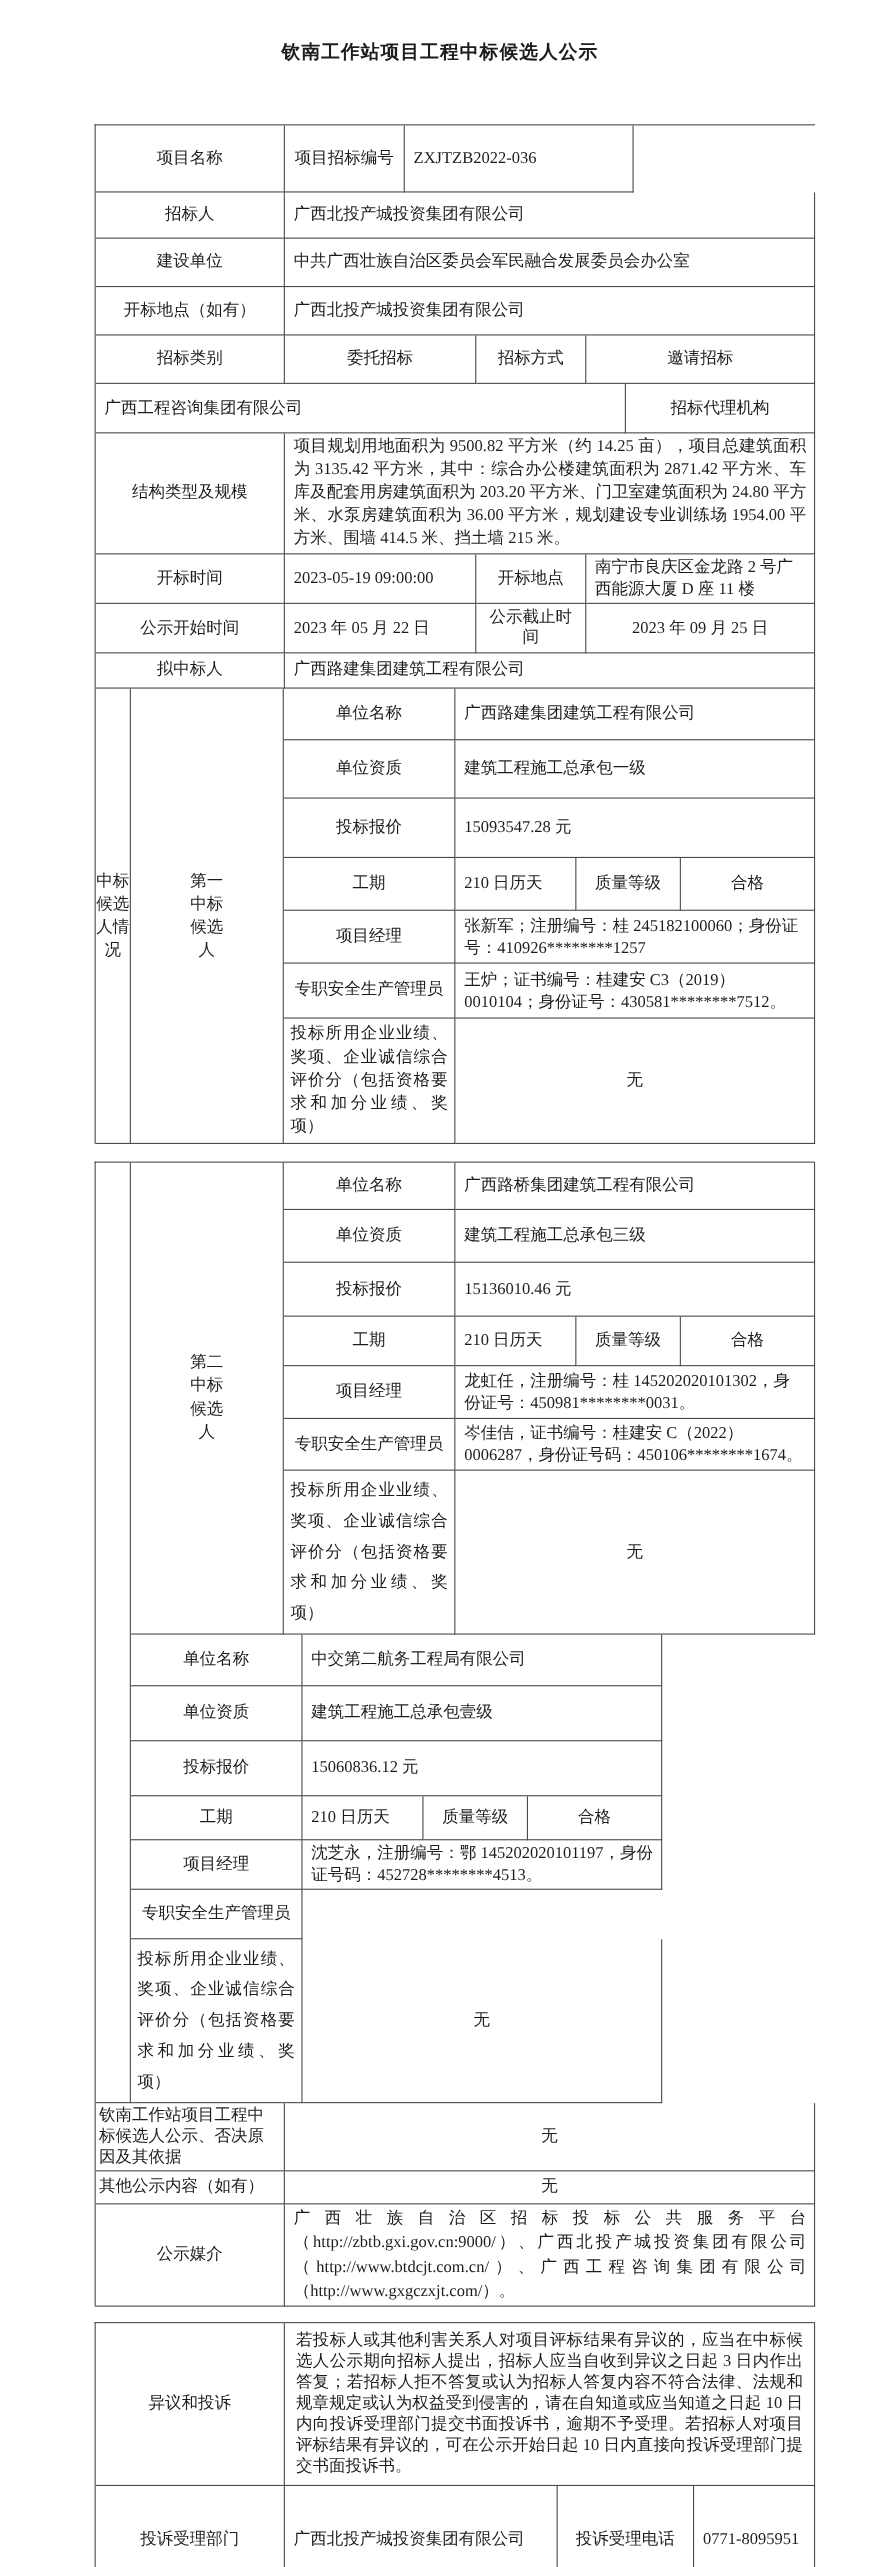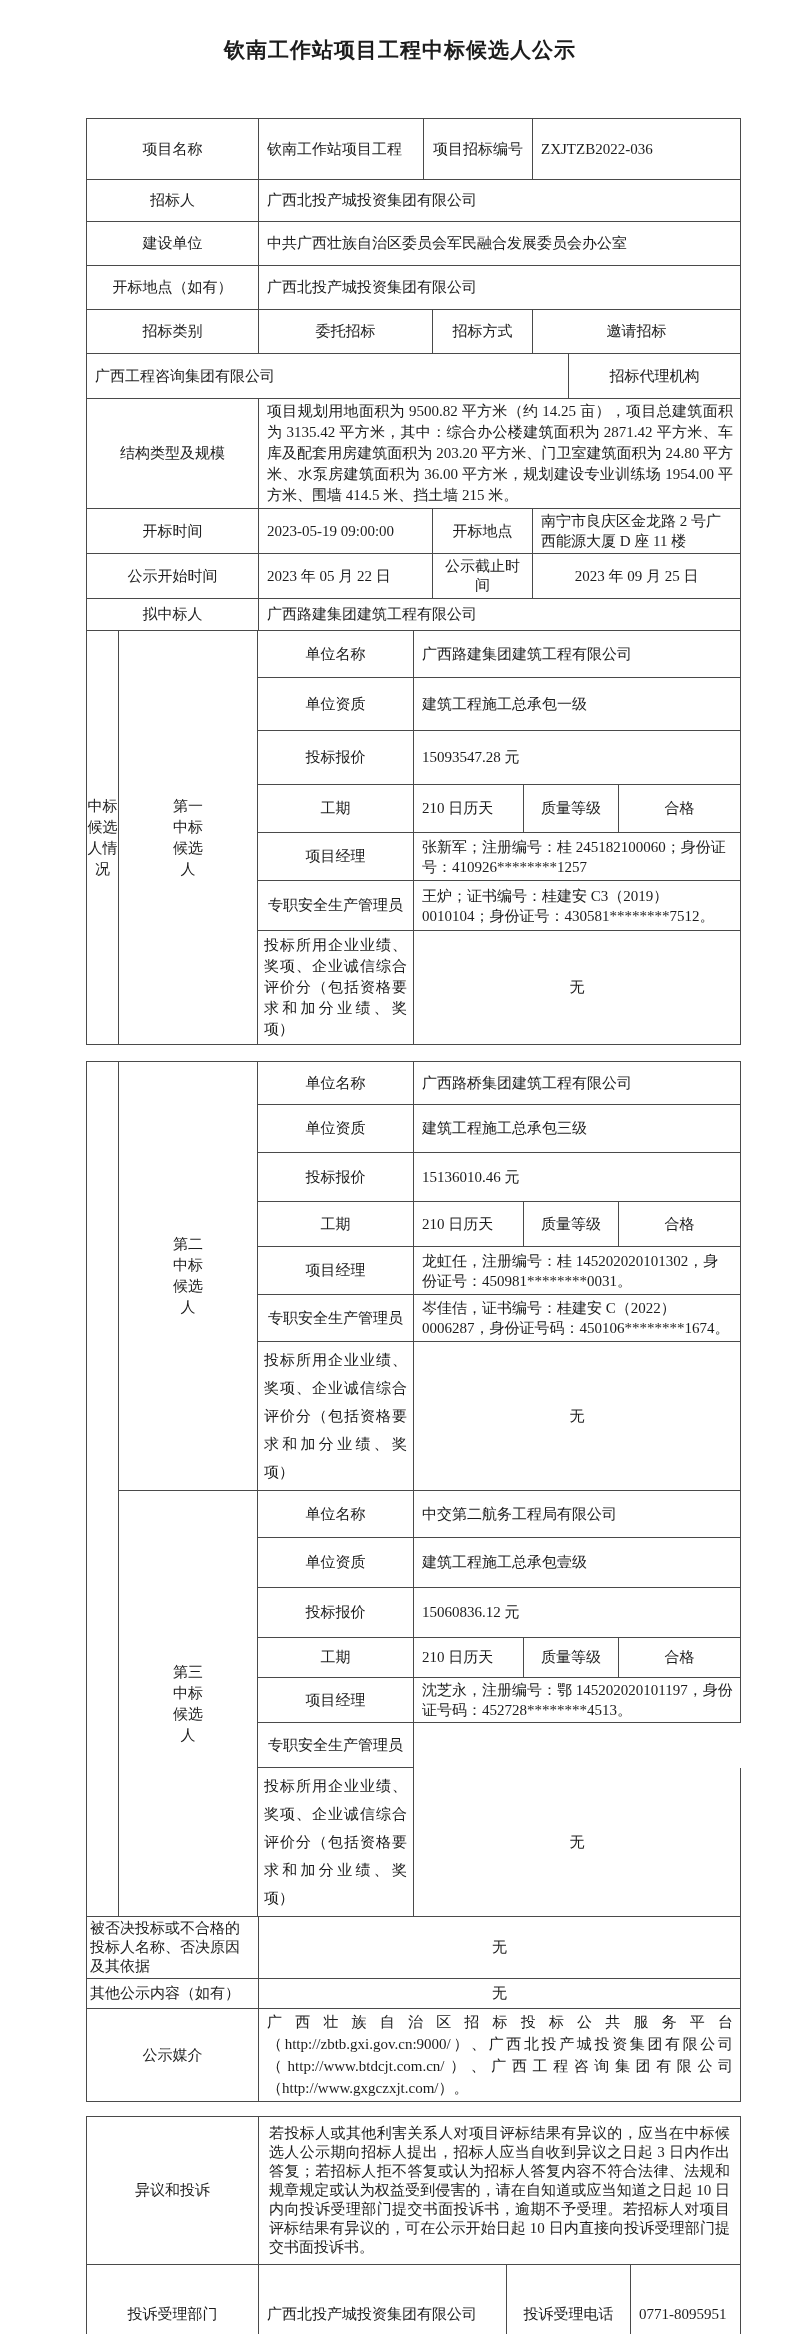--- a/index.html
+++ b/index.html
@@ -1,18 +1,18 @@
 <!DOCTYPE html>
 <html lang="zh"><head>
 <meta charset="utf-8">
 <style>
   html,body{margin:0;padding:0;background:#fff;}
   .page{width:800px;height:2334px;overflow:hidden;background:#fff;position:relative;
         font-family:"Liberation Serif","DejaVu Serif",serif;color:#1c1c1c;}
-  .title{margin:36px 0 54px 0;text-align:center;font-size:21px;font-weight:bold;letter-spacing:1px;}
+  .title{margin:36px 0 54px 0;text-align:center;font-size:17px;font-weight:bold;letter-spacing:1px;}
   .tbl{margin-left:86px;width:654px;border-top:1px solid #4a4a4a;border-left:1px solid #4a4a4a;
        font-size:15px;line-height:21px;}
   .r{display:flex;align-items:stretch;}
   .c{box-sizing:border-box;border-right:1px solid #4a4a4a;border-bottom:1px solid #4a4a4a;
      display:flex;align-items:center;justify-content:center;text-align:center;padding:2px 4px;flex:0 0 auto;}
   .v{justify-content:flex-start;text-align:left;padding-left:8px;padding-right:7px;}
   .col{display:flex;flex-direction:column;flex:1 1 auto;min-width:0;}
   .just{text-align:justify;}
   .leftlab{justify-content:flex-start;text-align:left;padding-left:3px;}
   .narrowin{width:32px;display:inline-block;}
@@ -30,21 +30,20 @@
 <body>
 
 <div class="page">
 
   <h1 class="title">钦南工作站项目工程中标候选人公示</h1>
 
   <div class="tbl">
 
     <div class="r" style="min-height:61px">
       <div class="c w172">项目名称</div>
-      <div class="c v w165">钦南工作站项目工程</div>
       <div class="c w109">项目招标编号</div>
       <div class="c v w208">ZXJTZB2022-036</div>
     </div>
 
     <div class="r" style="min-height:42px">
       <div class="c w172">招标人</div>
       <div class="c v" style="width:482px">广西北投产城投资集团有限公司</div>
     </div>
 
     <div class="r" style="min-height:44px">
@@ -177,23 +176,20 @@
               <div class="c v w327" style="line-height:20px">岑佳佶，证书编号：桂建安 C（2022）0006287，身份证号码：450106********1674。</div>
             </div>
             <div class="r" style="min-height:118px">
               <div class="c w156 perf" style="line-height:28px">投标所用企业业绩、奖项、企业诚信综合评价分（包括资格要求和加分业绩、奖项）</div>
               <div class="c w327">无</div>
             </div>
           </div>
         </div>
 
         <div class="r">
-          <div class="c w139" style="padding:2px 0">
-            <span class="narrowin">第三中标候选人</span>
-          </div>
           <div class="col">
             <div class="r" style="min-height:47px">
               <div class="c w156">单位名称</div>
               <div class="c v w327">中交第二航务工程局有限公司</div>
             </div>
             <div class="r" style="min-height:50px">
               <div class="c w156">单位资质</div>
               <div class="c v w327">建筑工程施工总承包壹级</div>
             </div>
             <div class="r" style="min-height:50px">
@@ -217,21 +213,21 @@
               <div class="c w156 perf" style="line-height:28px">投标所用企业业绩、奖项、企业诚信综合评价分（包括资格要求和加分业绩、奖项）</div>
               <div class="c w327">无</div>
             </div>
           </div>
         </div>
 
       </div>
     </div>
 
     <div class="r" style="min-height:61px">
-      <div class="c w172 leftlab" style="line-height:19px">被否决投标或不合格的投标人名称、否决原因及其依据</div>
+      <div class="c w172 leftlab" style="line-height:19px">钦南工作站项目工程中标候选人公示、否决原因及其依据</div>
       <div class="c" style="width:482px">无</div>
     </div>
 
     <div class="r" style="min-height:30px">
       <div class="c w172 leftlab">其他公示内容（如有）</div>
       <div class="c" style="width:482px">无</div>
     </div>
 
     <div class="r" style="min-height:88px">
       <div class="c w172">公示媒介</div>

